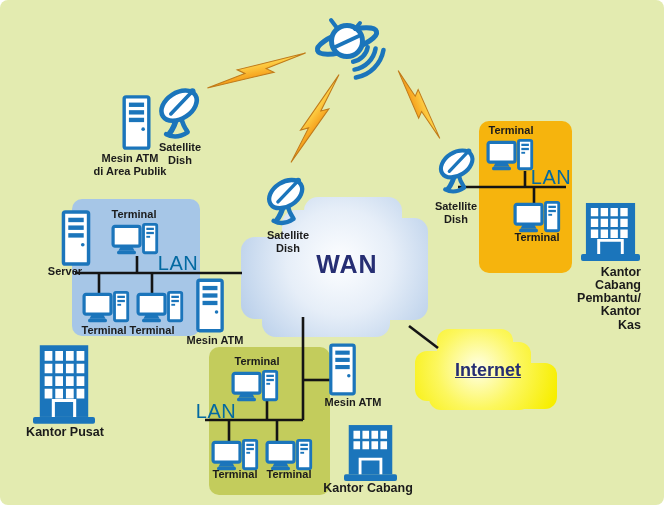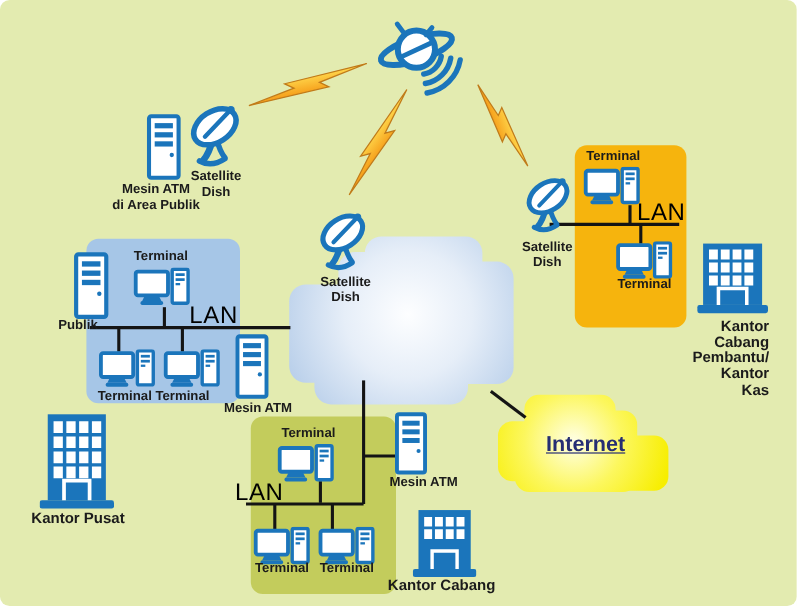--- a/index.html
+++ b/index.html
@@ -8,21 +8,21 @@
     border-radius:8px;background:var(--bg,#e3ebb0);
     font-family:"Liberation Sans",sans-serif;
   }
   .layer{position:absolute;left:0;top:0;}
   .lbl{
     position:absolute;transform:translateX(-50%);text-align:center;
     font:bold 11px/1.18 "Liberation Sans",sans-serif;
     color:var(--ink,#1b1b1b);white-space:pre-line;
   }
   .lbl-lg{font:bold 12.5px/1.05 "Liberation Sans",sans-serif;text-align:right;}
-  .lan{font:400 20px/1 "Liberation Sans",sans-serif;color:#000000;letter-spacing:.5px;}
+  .lan{font:400 20px/1 "Liberation Sans",sans-serif;color:#0369a1;letter-spacing:.5px;}
   .wan{font:bold 25px/1 "Liberation Sans",sans-serif;color:var(--navy,#262e73);letter-spacing:1px;}
   .internet{font:bold 18px/1 "Liberation Sans",sans-serif;color:var(--navy,#262e73);text-decoration:underline;}
   
   .kF{fill:var(--blue,#1b75bb);}
   .kWB{fill:#fff;stroke:var(--blue,#1b75bb);}
   .kS{fill:none;stroke:var(--blue,#1b75bb);}
   .boxL{fill:var(--box-blue,#a6c6e7);}
   .boxO{fill:var(--box-orange,#f6b40d);}
   .boxG{fill:var(--box-green,#c3cc5c);}
   .netline{stroke:var(--line,#141414);stroke-width:2.6;fill:none;}
@@ -186,28 +186,29 @@
       </g>
     </g>
   </svg>
 
   <div class="lbl" style="left:130px;top:152px">Mesin ATM
 di Area Publik</div>
   <div class="lbl" style="left:180px;top:141px">Satellite
 Dish</div>
 
   <div class="lbl" style="left:134px;top:208px">Terminal</div>
-  <div class="lbl" style="left:65px;top:265px">Publik</div>
+  <div class="lbl" style="left:65px;top:265px">Server</div>
   <div class="lbl lan" style="left:178px;top:253px">LAN</div>
   <div class="lbl" style="left:104px;top:324px">Terminal</div>
   <div class="lbl" style="left:152px;top:324px">Terminal</div>
   <div class="lbl" style="left:215px;top:334px">Mesin ATM</div>
 
   <div class="lbl" style="left:288px;top:229px">Satellite
 Dish</div>
+  <div class="lbl wan" style="left:347px;top:252px">WAN</div>
 
   <div class="lbl" style="left:456px;top:200px">Satellite
 Dish</div>
   <div class="lbl" style="left:511px;top:124px">Terminal</div>
   <div class="lbl lan" style="left:551px;top:167px">LAN</div>
   <div class="lbl" style="left:537px;top:231px">Terminal</div>
   <div class="lbl lbl-lg" style="left:609px;top:266px">Kantor Cabang
 Pembantu/
 Kantor Kas</div>
 

